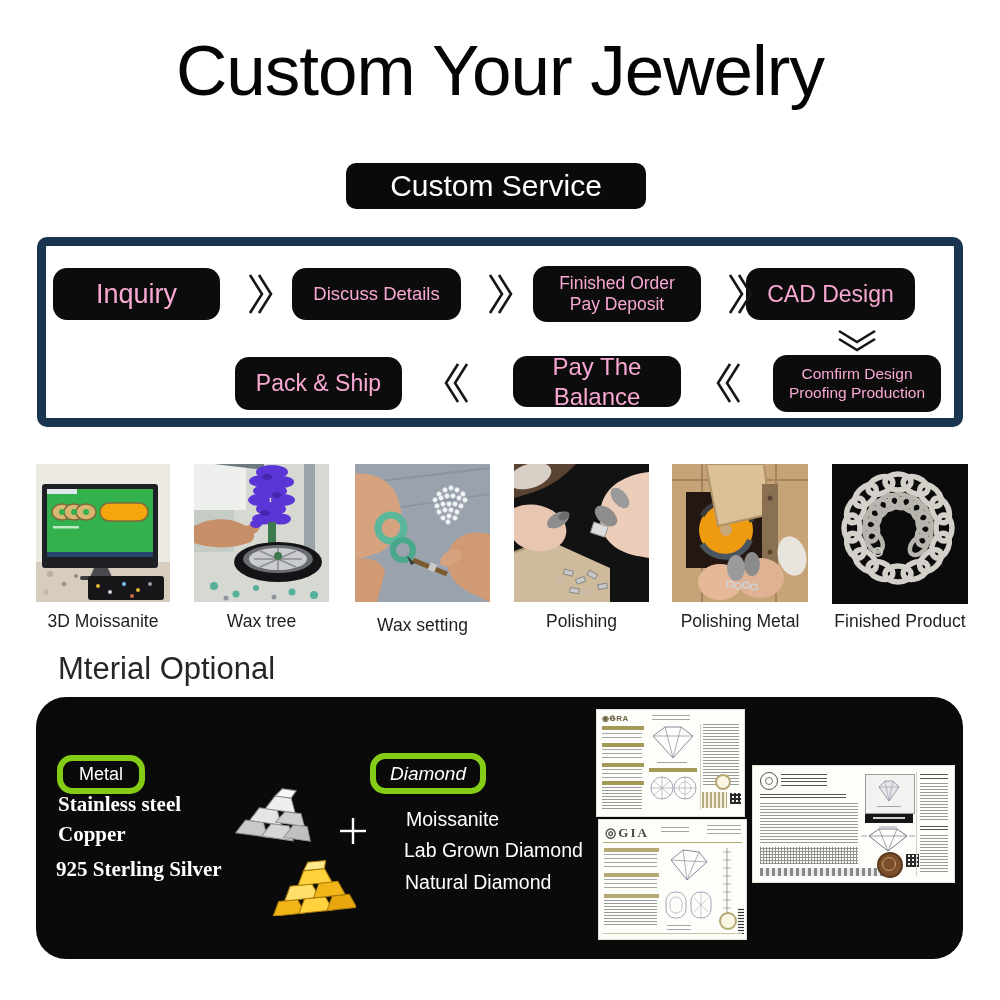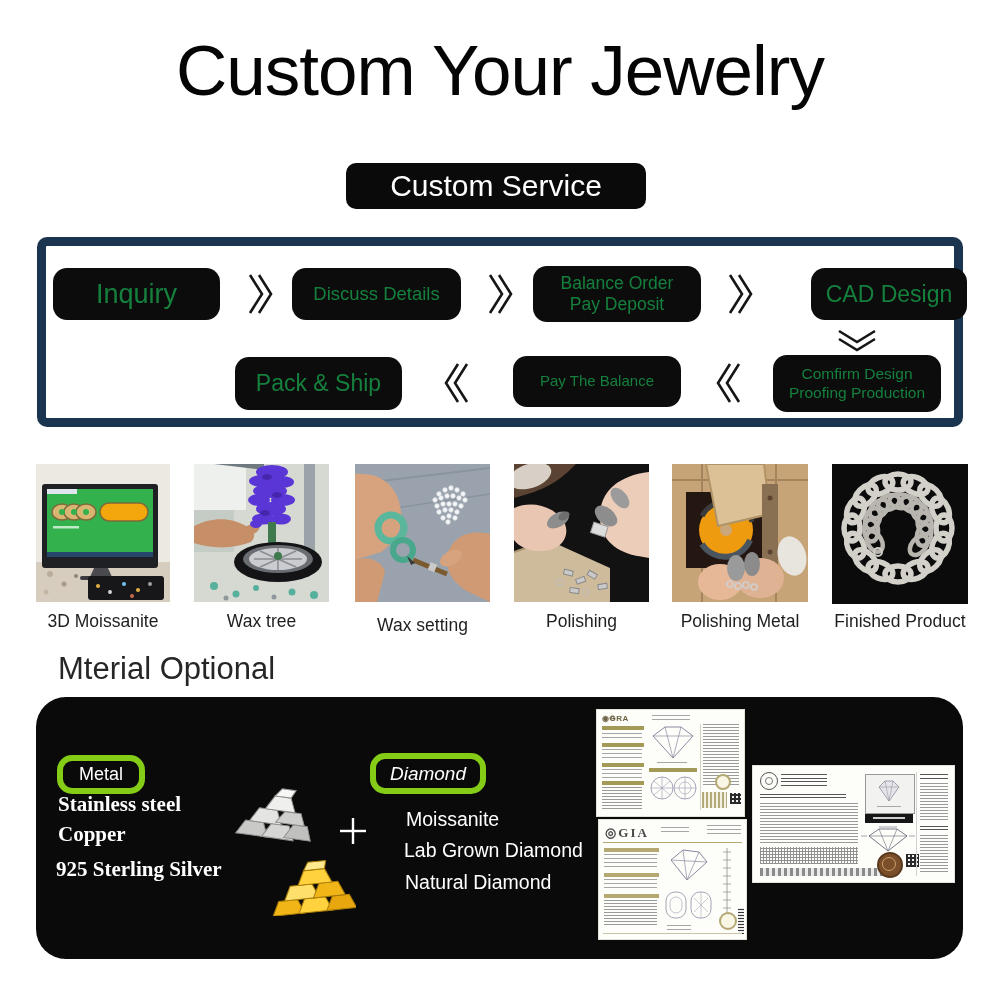--- a/index.html
+++ b/index.html
@@ -8,29 +8,29 @@
 
   
   .title{position:absolute;top:30px;left:0;width:1000px;text-align:center;
          font-size:71px;font-weight:500;letter-spacing:-1px;color:#050505;}
   .badge{position:absolute;left:346px;top:163px;width:300px;height:46px;background:#0a0a0a;
          border-radius:10px;color:#fff;font-size:30px;display:flex;align-items:center;justify-content:center;}
 
   
   .flowbox{position:absolute;left:37px;top:237px;width:926px;height:190px;box-sizing:border-box;
            border:9px solid #1b3450;border-radius:10px;background:#fff;}
-  .fstep{position:absolute;background:#0c0c0c;color:#15803d;border-radius:14px;
+  .fstep{position:absolute;background:#0c0c0c;color:#f9a8d4;border-radius:14px;
          display:flex;flex-direction:column;align-items:center;justify-content:center;
          text-align:center;line-height:1.22;}
   .s-inquiry{left:53px;top:268px;width:167px;height:52px;font-size:27px;}
   .s-discuss{left:292px;top:268px;width:169px;height:52px;font-size:18.5px;}
   .s-confirm{left:533px;top:266px;width:168px;height:56px;font-size:17.5px;}
-  .s-cad{left:811px;top:268px;width:156px;height:52px;font-size:23px;}
+  .s-cad{left:746px;top:268px;width:169px;height:52px;font-size:23px;}
   .s-pack{left:235px;top:357px;width:167px;height:53px;font-size:23px;}
-  .s-balance{left:513px;top:356px;width:168px;height:51px;font-size:15px;}
+  .s-balance{left:513px;top:356px;width:168px;height:51px;font-size:24px;}
   .s-comfirm{left:773px;top:355px;width:168px;height:57px;font-size:15.5px;}
   .chev{position:absolute;}
 
   
   .photo{position:absolute;top:464px;height:138px;}
   .photo svg{display:block;}
   .pcap{position:absolute;top:611px;text-align:center;font-size:17.5px;color:#1e1e1e;}
 
   
   .mheading{position:absolute;left:58px;top:651px;font-size:31px;color:#262626;}
@@ -77,21 +77,21 @@
 
   <div class="flowbox"></div>
 
   <div class="fstep s-inquiry">
     <span>Inquiry</span>
   </div>
   <div class="fstep s-discuss">
     <span>Discuss Details</span>
   </div>
   <div class="fstep s-confirm">
-    <span>Balance Order</span>
+    <span>Finished Order</span>
     <span>Pay Deposit</span>
   </div>
   <div class="fstep s-cad">
     <span>CAD Design</span>
   </div>
   <div class="fstep s-pack">
     <span>Pack &amp; Ship</span>
   </div>
   <div class="fstep s-balance">
     <span>Pay The Balance</span>

